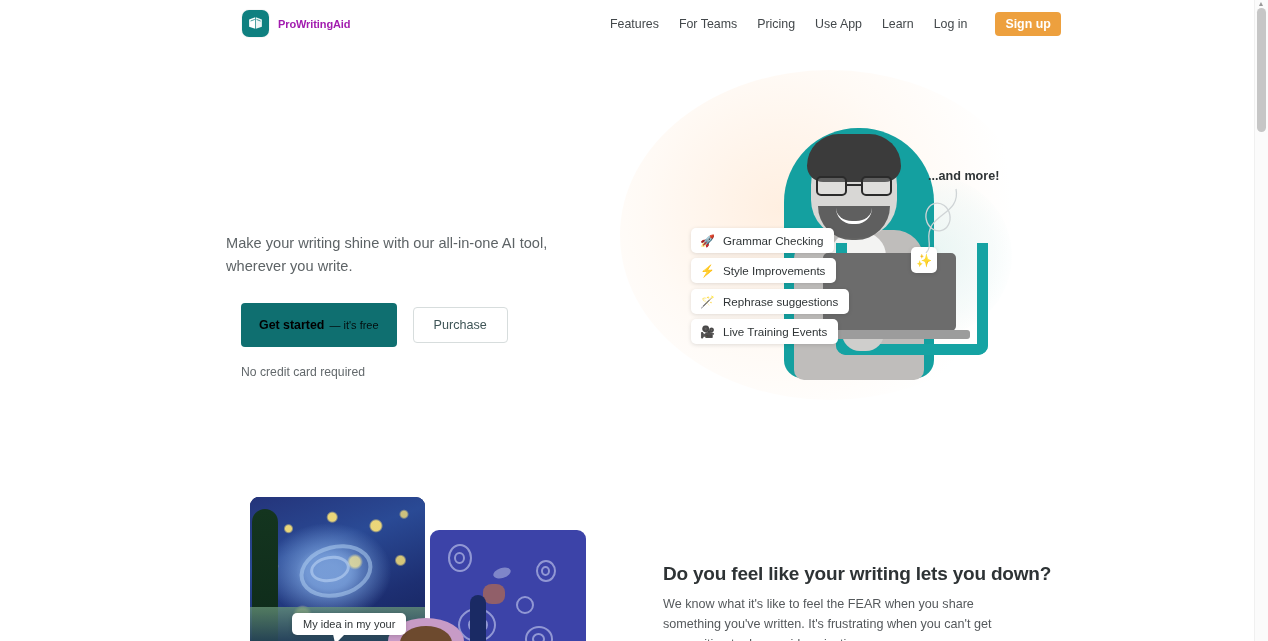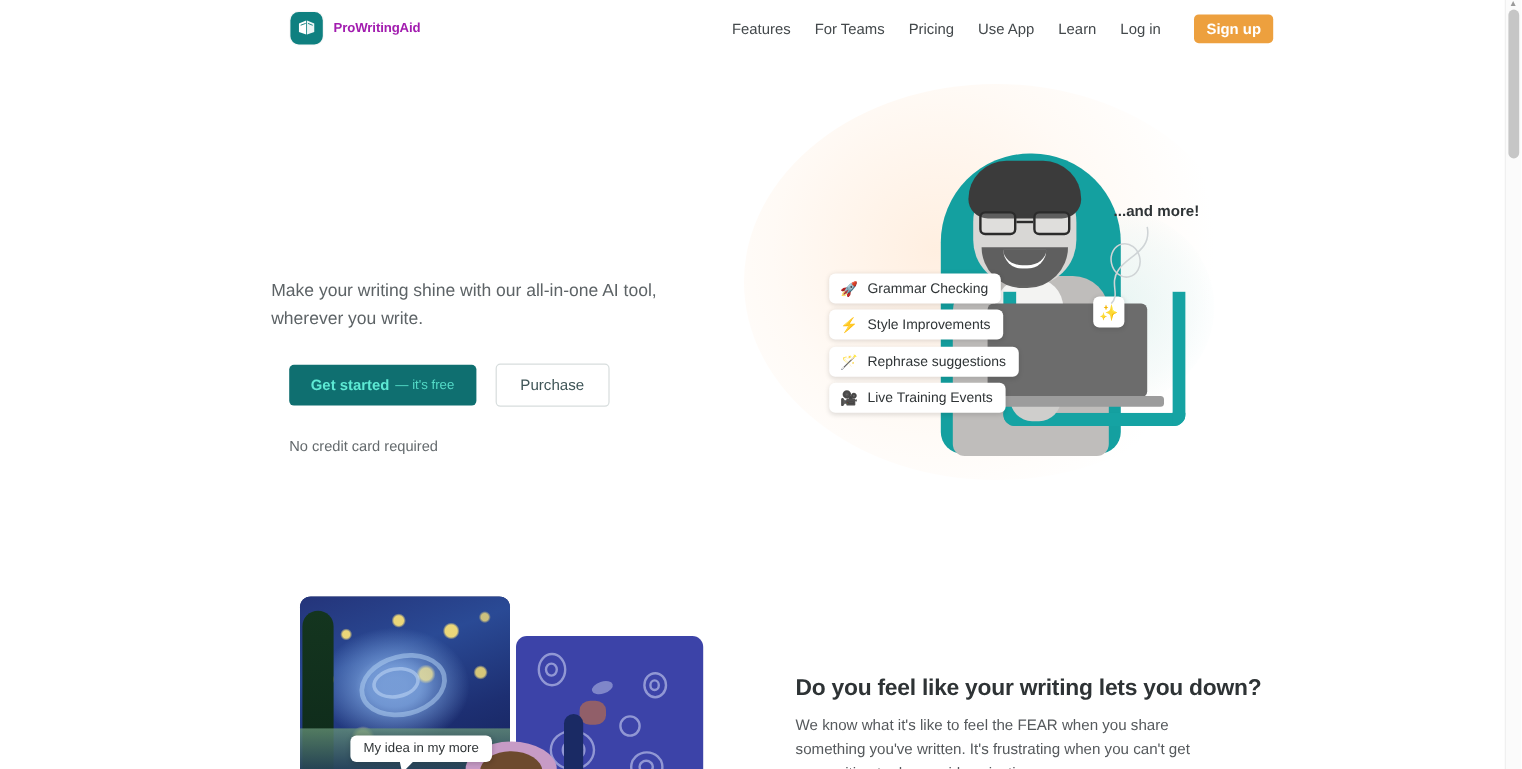--- a/index.html
+++ b/index.html
@@ -108,24 +108,24 @@
     line-height: 23px;
     color: #5d6366;
   }
   .cta-row {
     position: absolute;
     left: 241px; top: 303px;
     display: flex; align-items: center; gap: 16px;
   }
   .btn-primary {
     background: #0f6f70;
-    color: #5eead4;
+    color: #000000;
     border: none;
     border-radius: 4px;
-    height: 34px;
+    height: 44px;
     padding: 0 18px;
     font-size: 12.4px;
     font-family: inherit;
     cursor: pointer;
     display: flex; align-items: center; gap: 5px;
   }
   .btn-primary .b-main { font-weight: bold; }
   .btn-primary .b-sub { font-size: 11px; opacity: 0.88; }
   .btn-secondary {
     background: #ffffff;
@@ -571,21 +571,21 @@
     </svg>
   </div>
 
   <div class="art-a">
     <div class="starry"></div>
     <div class="swirl"></div>
     <div class="swirl2"></div>
     <div class="cypress"></div>
     <div class="hills"></div>
   </div>
-  <div class="caption">My idea in my more</div>
+  <div class="caption">My idea in my your</div>
   <div class="caption-tail"></div>
 
   <div class="blob"></div>
   <div class="blob-in"></div>
 
   <div class="art-b">
     <div class="doodle d1"></div>
     <div class="doodle d2"></div>
     <div class="doodle d3"></div>
     <div class="doodle d4"></div>

